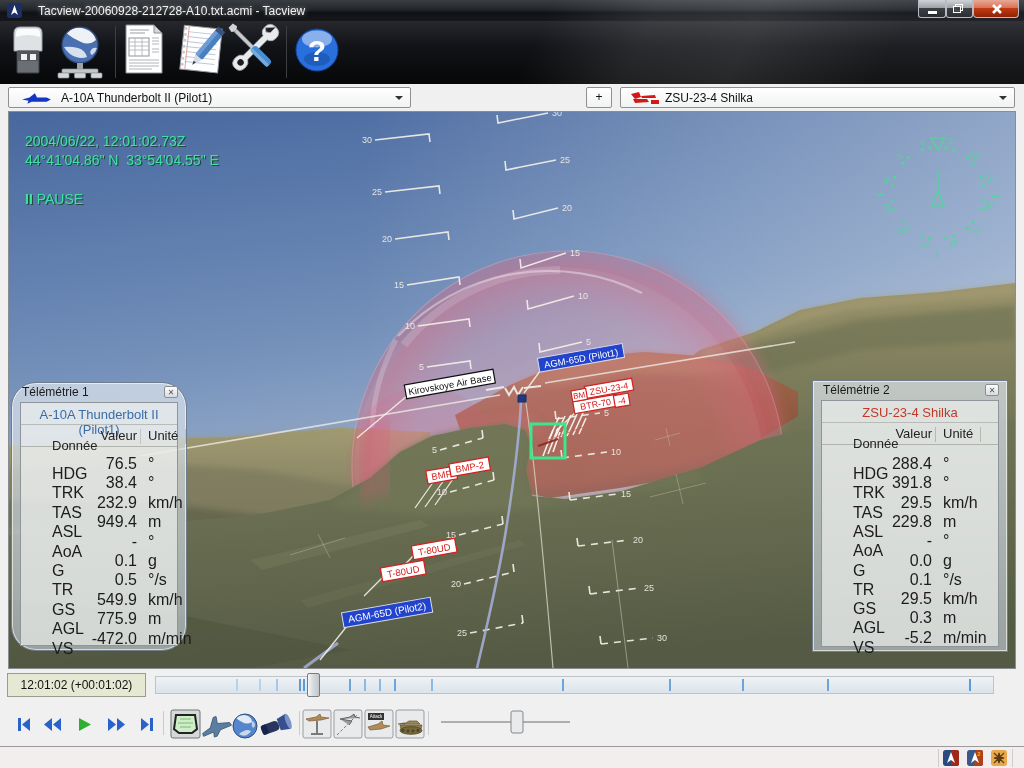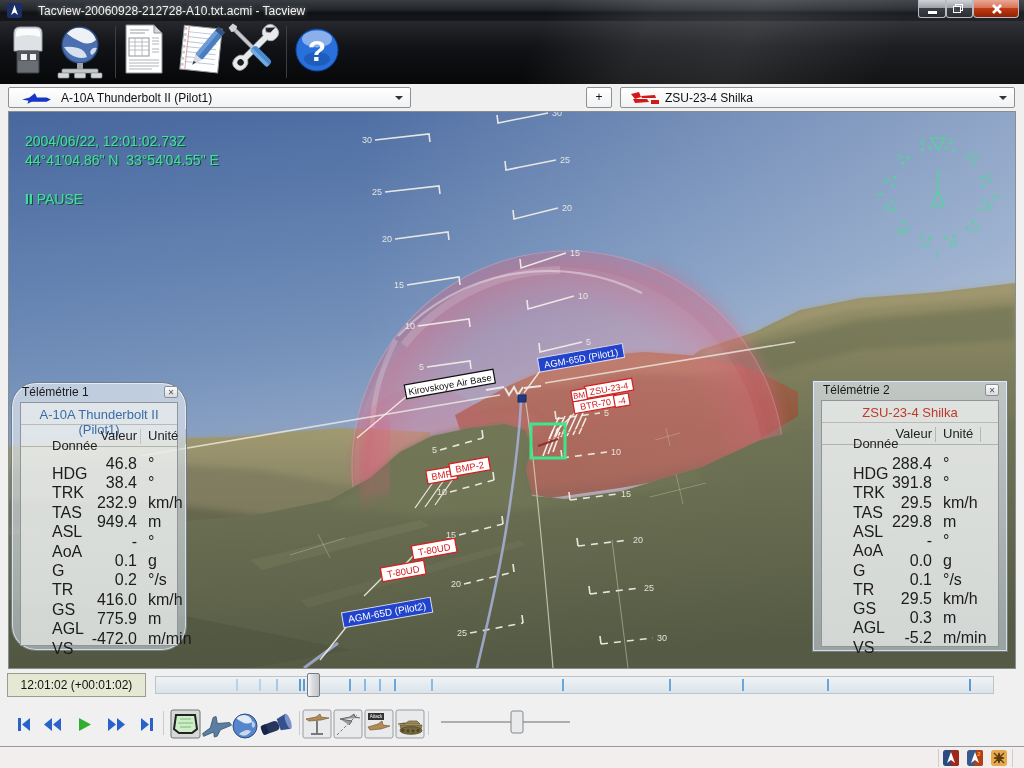--- a/index.html
+++ b/index.html
@@ -517,21 +517,21 @@
   <div class="phead" style="color:#3a6ca8;padding-top:4px;">A-10A Thunderbolt II (Pilot1)</div>
   <div class="pcols">
         <span class="c1">Donnée</span>
         <span class="c2" style="padding-top:0">Valeur</span>
         <span class="c3">Unité</span>
    <div class="abs" style="left:119px;top:3px;width:1px;height:15px;background:#c0c4c0;"></div>
    <div class="abs" style="left:164px;top:3px;width:1px;height:15px;background:#c0c4c0;"></div>
   </div>
   <div class="prow" style="top:50px;">
         <span class="c1">HDG</span>
-        <span class="c2">46.8</span>
+        <span class="c2">76.5</span>
         <span class="c3">°</span>
       </div>
   <div class="prow" style="top:69.4px;">
         <span class="c1">TRK</span>
         <span class="c2">38.4</span>
         <span class="c3">°</span>
       </div>
   <div class="prow" style="top:88.8px;">
         <span class="c1">TAS</span>
         <span class="c2">232.9</span>
@@ -547,26 +547,26 @@
         <span class="c2">-</span>
         <span class="c3">°</span>
       </div>
   <div class="prow" style="top:147px;">
         <span class="c1">G</span>
         <span class="c2">0.1</span>
         <span class="c3">g</span>
       </div>
   <div class="prow" style="top:166.4px;">
         <span class="c1">TR</span>
-        <span class="c2">0.2</span>
+        <span class="c2">0.5</span>
         <span class="c3">°/s</span>
       </div>
   <div class="prow" style="top:185.8px;">
         <span class="c1">GS</span>
-        <span class="c2">416.0</span>
+        <span class="c2">549.9</span>
         <span class="c3">km/h</span>
       </div>
   <div class="prow" style="top:205.2px;">
         <span class="c1">AGL</span>
         <span class="c2">775.9</span>
         <span class="c3">m</span>
       </div>
   <div class="prow" style="top:224.6px;">
         <span class="c1">VS</span>
         <span class="c2">-472.0</span>

